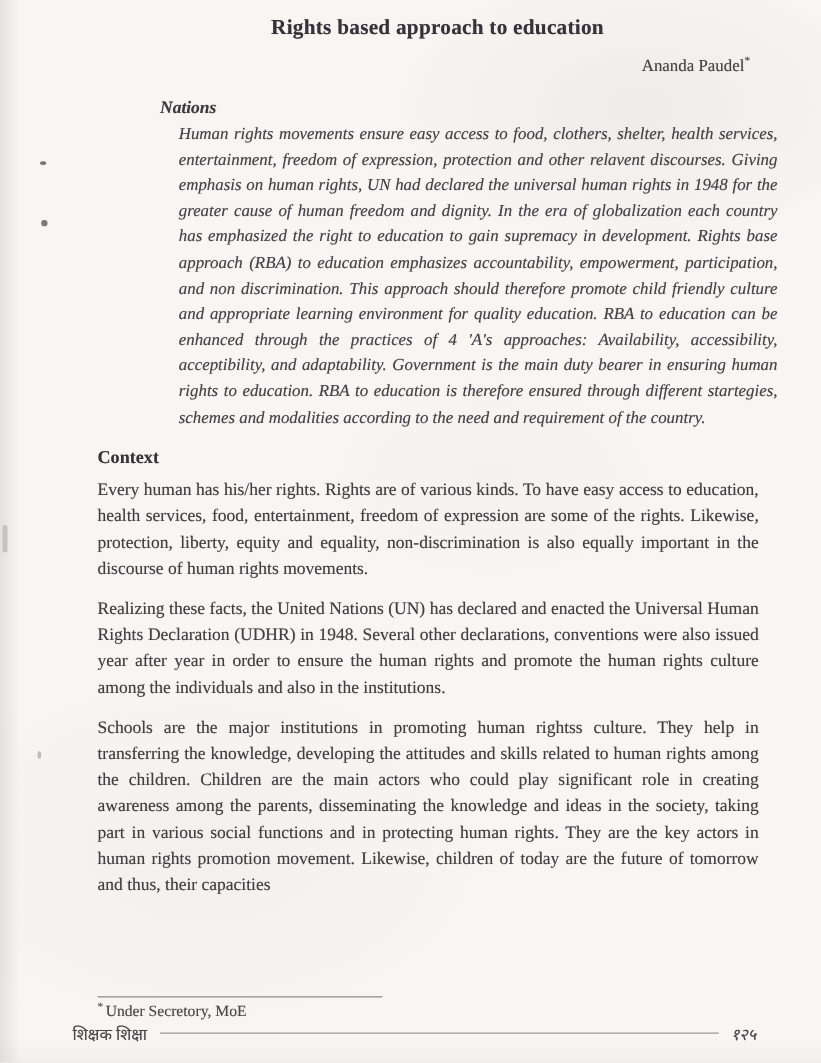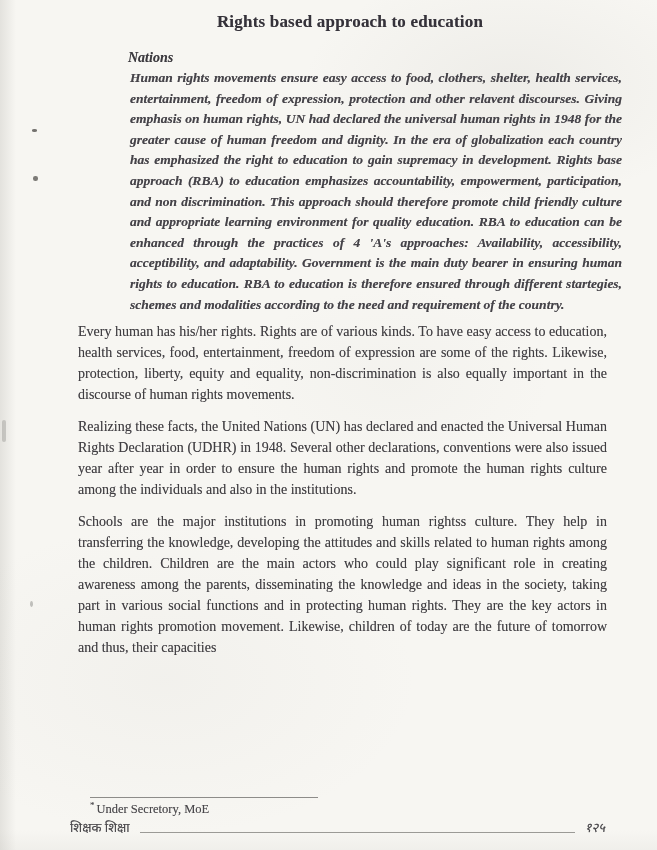--- a/index.html
+++ b/index.html
@@ -53,26 +53,25 @@
     margin-left: 50px;
     font-style: italic;
   }
   .abstract-heading {
     font-weight: bold;
     font-size: 14px;
     line-height: 19px;
     color: #3c3a3f;
   }
   .abstract-body {
-    margin: 1px 0 0 2px;
+    margin: 1px 0 0 15px;
     font-size: 13.5px;
     line-height: 20.6px;
     text-align: justify;
     color: #454349;
-    font-weight: bold;
   }
   .section-heading {
     margin: 12px 0 0 0;
     font-size: 14.5px;
     line-height: 20px;
     font-weight: bold;
     color: #363338;
   }
   .body-para {
     margin: 6px 15px 0 0;
@@ -80,21 +79,21 @@
     line-height: 21px;
     text-align: justify;
     color: #403e42;
   }
   .body-para + .body-para {
     margin-top: 11px;
     font-family: Liberation Serif, serif;
   }
   .footer {
     position: absolute;
-    left: 12px;
+    left: 0;
     right: 0;
     bottom: 13px;
     text-shadow: 0 0 0.6px rgba(72,70,74,0.45);
   }
   .footnote-rule {
     width: 228px;
     height: 0;
     border-top: 1.2px solid #8d8c89;
     margin-left: 78px;
   }
@@ -104,21 +103,21 @@
     line-height: 16px;
     color: #4a484c;
   }
   .footnote sup {
     font-size: 9px;
     line-height: 0;
     margin-right: 2px;
   }
   .footer-line {
     display: flex;
-    align-items: flex-end;
+    align-items: center;
     padding: 2px 52px 0 58px;
     font-size: 13px;
     line-height: 18px;
     color: #4a484c;
   }
   .footer-rule {
     flex: 1;
     border-bottom: 1.2px solid #9b9a96;
     margin: 0 10px 4px 10px;
     height: 0;
@@ -145,27 +144,29 @@
 
 <div class="page">
 
   <div class="artifact a1"></div>
   <div class="artifact a2"></div>
   <div class="artifact a3"></div>
   <div class="artifact a4"></div>
 
   <h1 class="title">Rights based approach to education</h1>
 
+  <div class="author-line"><span>Ananda Paudel</span><sup>*</sup></div>
 
   <div class="abstract">
     <div class="abstract-heading">Nations</div>
     <p class="abstract-body">Human rights movements ensure easy access to food, clothers, shelter, health services, entertainment, freedom of expression, protection and other relavent discourses. Giving emphasis on human rights, UN had declared the universal human rights in 1948 for the greater cause of human freedom and dignity. In the era of globalization each country has emphasized the right to education to gain supremacy in development. Rights base approach (RBA) to education emphasizes accountability, empowerment, participation, and non discrimination. This approach should therefore promote child friendly culture and appropriate learning environment for quality education. RBA to education can be enhanced through the practices of 4 'A's approaches: Availability, accessibility, acceptibility, and adaptability. Government is the main duty bearer in ensuring human rights to education. RBA to education is therefore ensured through different startegies, schemes and modalities according to the need and requirement of the country.</p>
   </div>
 
   <div class="section">
+    <h2 class="section-heading">Context</h2>
     <p class="body-para">Every human has his/her rights. Rights are of various kinds. To have easy access to education, health services, food, entertainment, freedom of expression are some of the rights. Likewise, protection, liberty, equity and equality, non-discrimination is also equally important in the discourse of human rights movements.</p>
     <p class="body-para">Realizing these facts, the United Nations (UN) has declared and enacted the Universal Human Rights Declaration (UDHR) in 1948. Several other declarations, conventions were also issued year after year in order to ensure the human rights and promote the human rights culture among the individuals and also in the institutions.</p>
     <p class="body-para">Schools are the major institutions in promoting human rightss culture. They help in transferring the knowledge, developing the attitudes and skills related to human rights among the children. Children are the main actors who could play significant role in creating awareness among the parents, disseminating the knowledge and ideas in the society, taking part in various social functions and in protecting human rights. They are the key actors in human rights promotion movement. Likewise, children of today are the future of tomorrow and thus, their capacities</p>
   </div>
 
   <div class="footer">
     <div class="footnote-rule"></div>
     <div class="footnote"><sup>*</sup><span>Under Secretory, MoE</span></div>
     <div class="footer-line">
       <span class="journal">शिक्षक शिक्षा</span>

